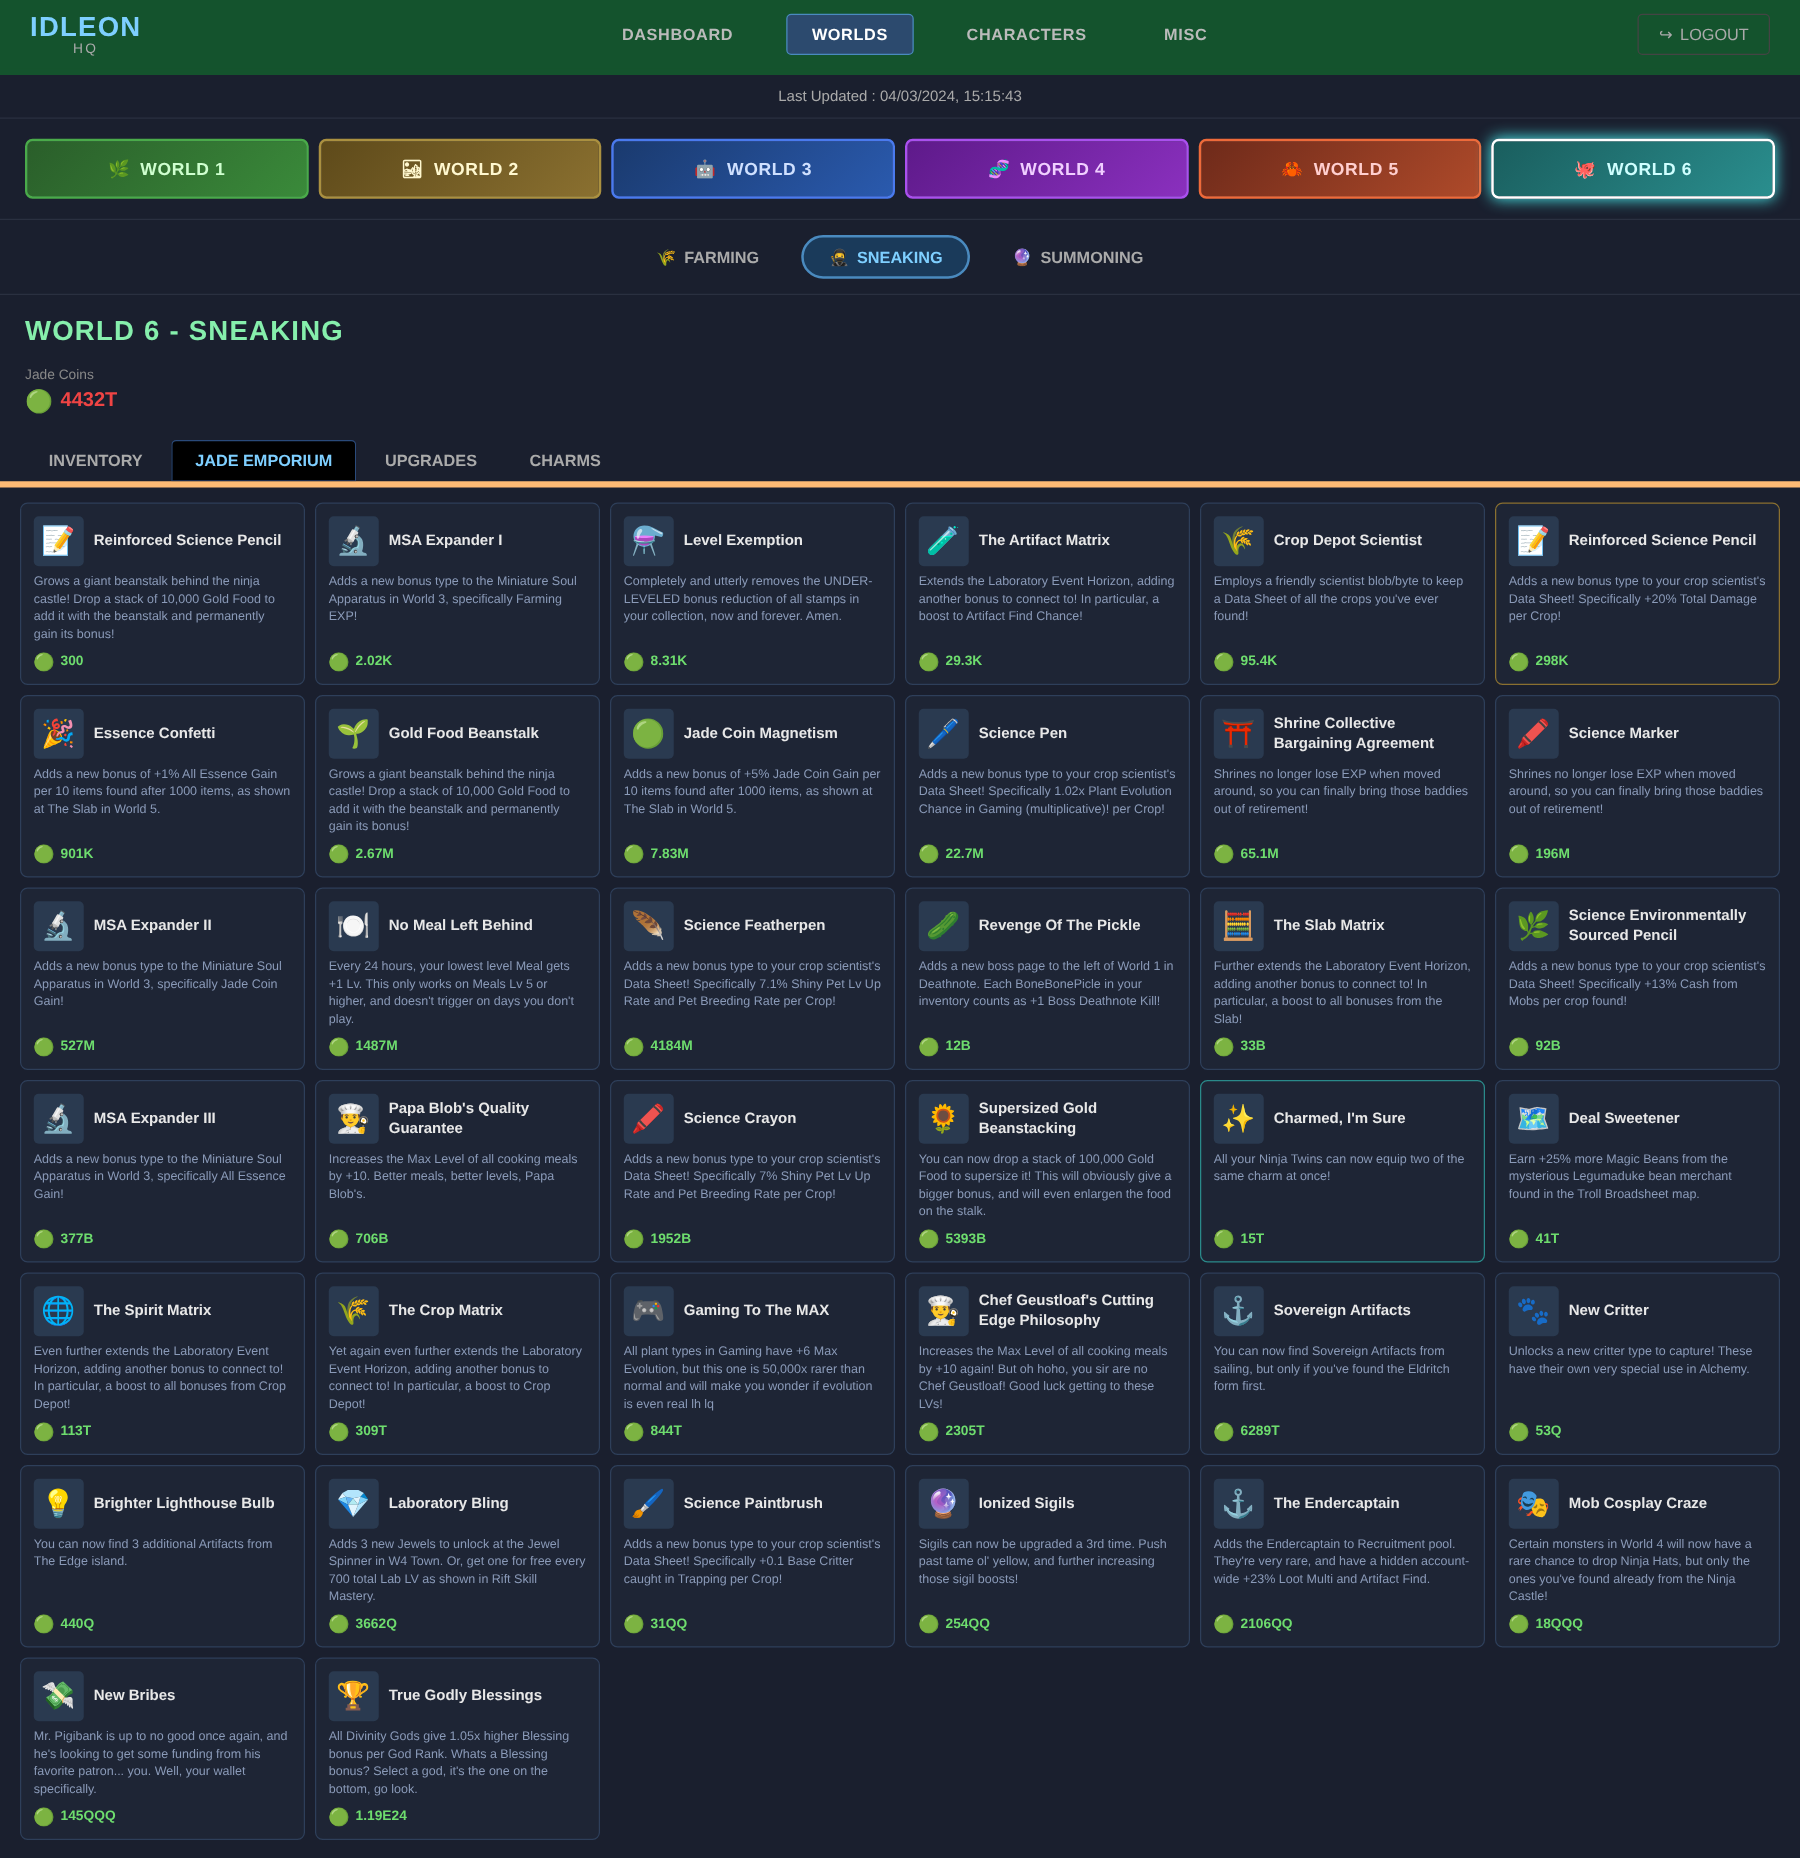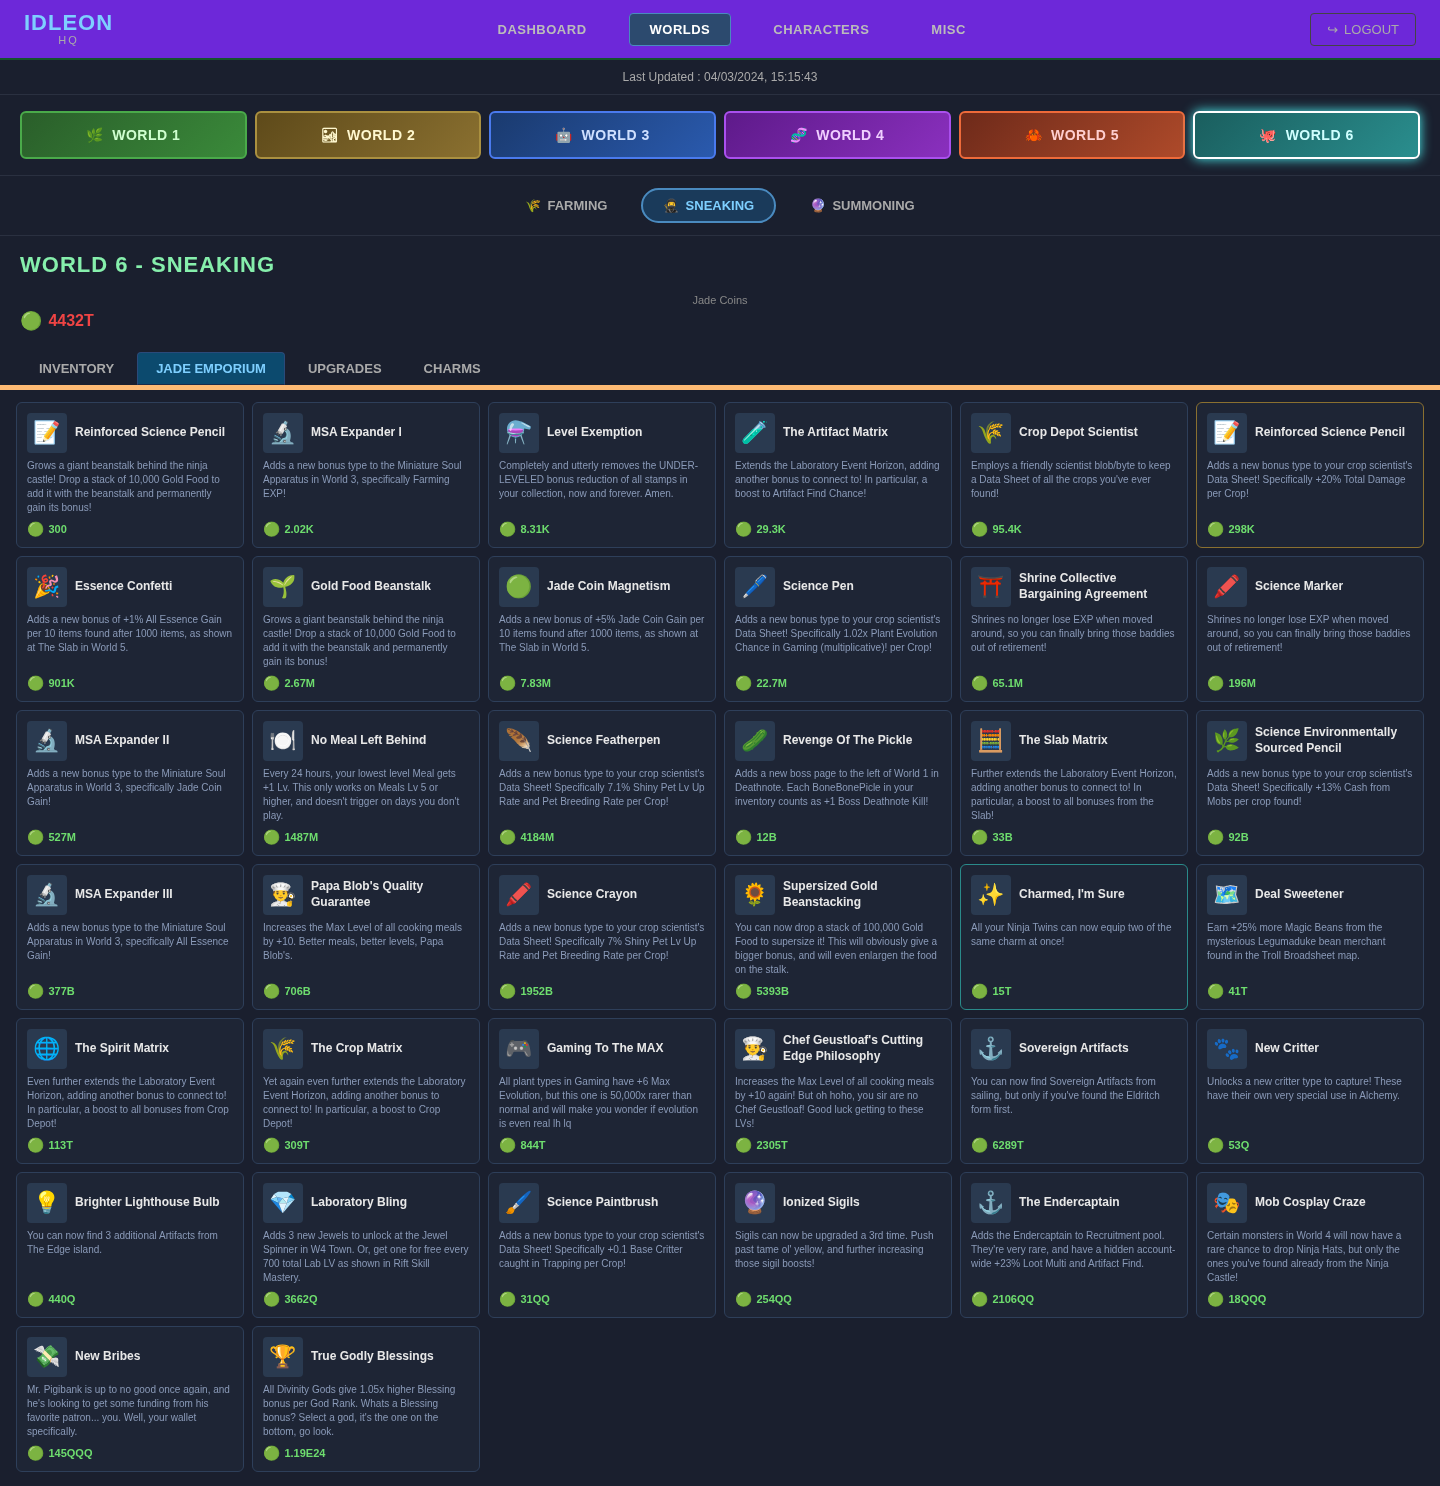--- a/index.html
+++ b/index.html
@@ -6,26 +6,26 @@
     body {
       background: #1a1f2e;
       color: #e0e0e0;
       font-family: 'Segoe UI', Arial, sans-serif;
       font-size: 13px;
       min-width: 1440px;
     }
 
     
     .header {
-      background: #6d28d9;
+      background: #14532d;
       display: flex;
       align-items: center;
       padding: 0 24px;
       height: 60px;
-      border-bottom: 2px solid #14532d;
+      border-bottom: 5px solid #14532d;
     }
     .logo {
       color: #7ecfff;
       font-size: 22px;
       font-weight: 900;
       line-height: 1;
       letter-spacing: 1px;
     }
     .logo-sub {
       color: #aaa;
@@ -144,21 +144,20 @@
     }
 
     
     .jade-coins-section {
       padding: 8px 20px 12px;
     }
     .jade-label {
       font-size: 11px;
       color: #888;
       margin-bottom: 4px;
-      text-align: center;
     }
     .jade-value-row {
       display: flex;
       align-items: center;
       gap: 6px;
     }
     .jade-icon { font-size: 18px; }
     .jade-value {
       font-size: 16px;
       font-weight: 700;
@@ -177,21 +176,21 @@
       padding: 8px 18px;
       border-radius: 4px 4px 0 0;
       cursor: pointer;
       font-size: 13px;
       font-weight: 600;
       color: #aaa;
       border: 1px solid transparent;
       border-bottom: none;
     }
     .section-tab.active {
-      background: #0c4a6e;
+      background: #000000;
       color: #7ecfff;
       border-color: #2a4a7a;
       border-bottom: 1px solid #1a2a4a;
     }
 
     
     .items-grid {
       display: grid;
       grid-template-columns: repeat(6, 1fr);
       gap: 8px;

